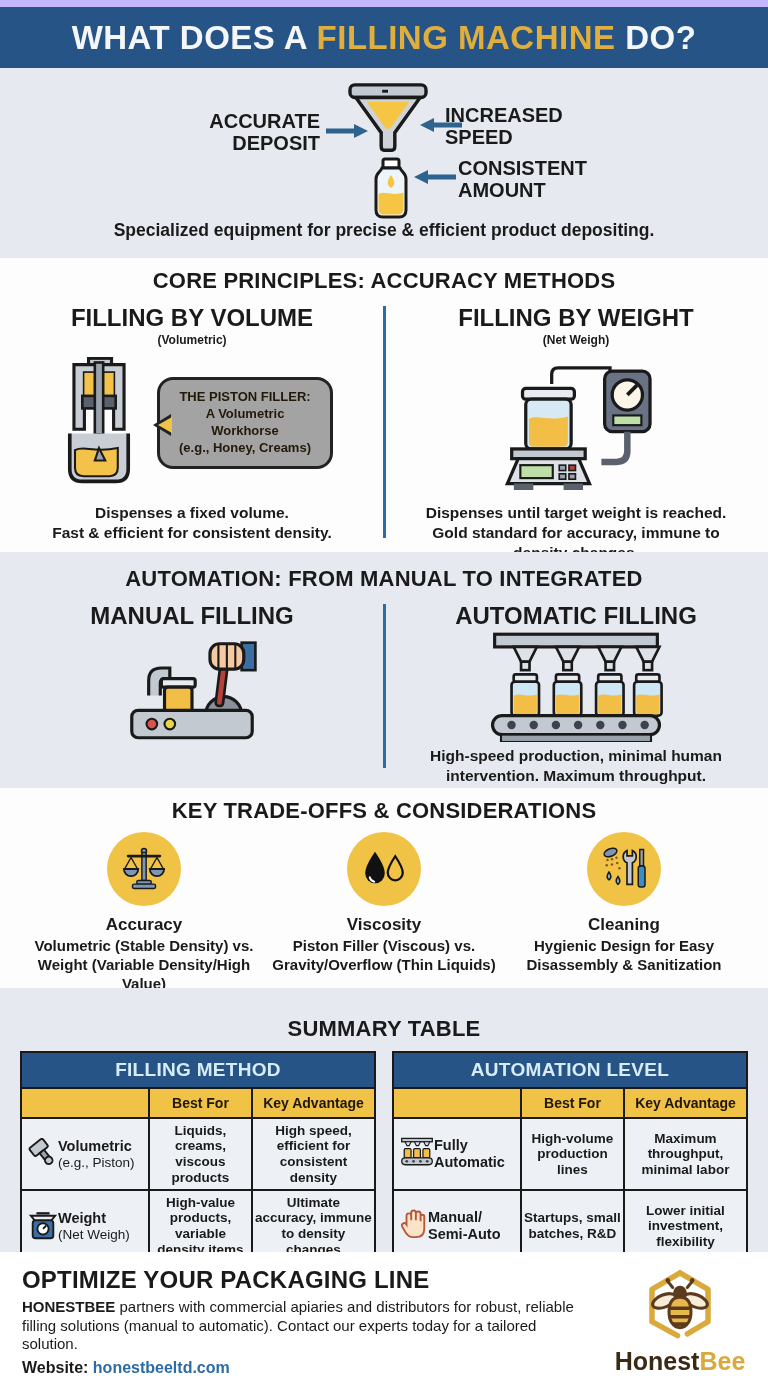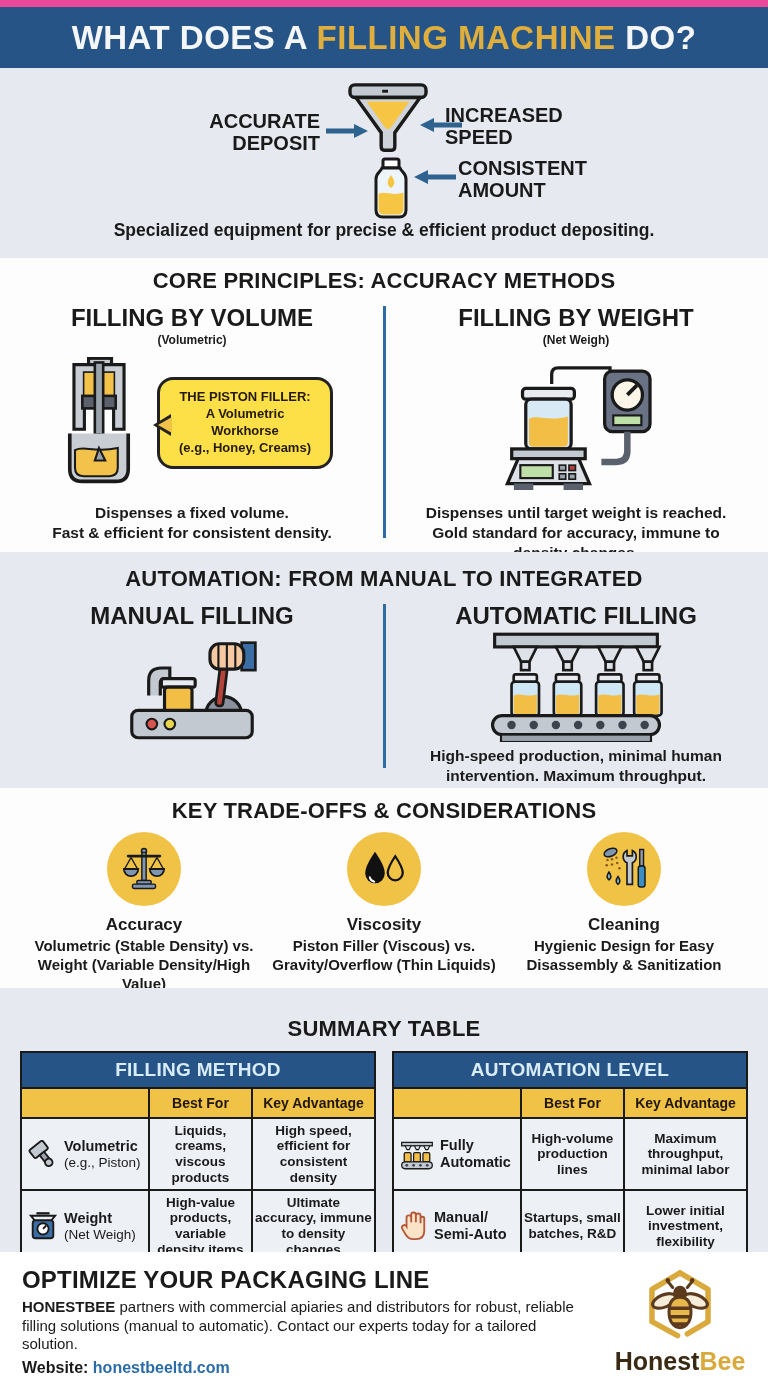--- a/index.html
+++ b/index.html
@@ -1,21 +1,21 @@
 <!DOCTYPE html>
 <html><head>
 <meta charset="utf-8">
 <style>
   * { margin:0; padding:0; box-sizing:border-box; }
   html,body { background:#cfd4da; }
   body { width:768px; font-family:"Liberation Sans", sans-serif; color:#1a1a1a; }
   .page { width:768px; height:1376px; background:#fff; overflow:hidden; }
 
   
-  .header { height:68px; background:#265487; border-top:7px solid #ec4899; display:flex; align-items:center; justify-content:center; }
+  .header { height:68px; background:#265487; border-top:7px solid #c4b5fd; display:flex; align-items:center; justify-content:center; }
   .header h1 { font-size:33px; font-weight:800; letter-spacing:.5px; color:#f4f6f8; white-space:nowrap; }
   .header h1 .gold { color:#dfae3c; }
 
   
   .sec { position:relative; width:768px; overflow:hidden; }
   .light { background:#e6eaf0; }
   .white { background:#fdfdfe; }
   .sec-title { text-align:center; font-weight:800; font-size:22px; letter-spacing:.2px; }
 
   
@@ -34,42 +34,42 @@
   .col-sub { font-weight:700; font-size:12px; margin-top:1px; }
   .divider { position:absolute; left:383px; width:3px; background:#2e6ca4; }
   .core .divider { top:48px; bottom:14px; }
   .auto .divider { top:52px; bottom:20px; }
   .icon-area { display:flex; align-items:center; justify-content:center; gap:10px; }
   .core .icon-area { height:152px; }
   .auto .icon-area { height:112px; }
   .caption { text-align:center; font-weight:700; font-size:15.5px; line-height:1.3; white-space:pre-line; margin-top:4px; }
 
   
-  .bubble { position:relative; background:#fde047; border:3px solid #222; border-radius:16px; padding:9px 10px; width:176px; text-align:center; font-weight:800; font-size:13px; line-height:1.3; white-space:pre-line; color:#23190a; }
+  .bubble { position:relative; background:#a3a3a3; border:3px solid #222; border-radius:16px; padding:9px 10px; width:176px; text-align:center; font-weight:800; font-size:13px; line-height:1.3; white-space:pre-line; color:#23190a; }
   .bubble:before { content:""; position:absolute; left:-18px; top:34px; border:11px solid transparent; border-right:18px solid #222; }
   .bubble:after { content:""; position:absolute; left:-10px; top:37px; border:8px solid transparent; border-right:14px solid #f0c245; }
 
   
   .trade { height:200px; padding-top:10px; }
   .trade-row { display:flex; justify-content:space-between; padding:8px 28px 0 28px; }
   .trade-col { width:232px; display:flex; flex-direction:column; align-items:center; }
   .badge { width:74px; height:74px; border-radius:50%; background:#f0c245; display:flex; align-items:center; justify-content:center; }
   .trade-h { font-weight:800; font-size:17px; margin-top:9px; }
   .trade-t { font-weight:700; font-size:15px; line-height:1.25; text-align:center; margin-top:2px; }
 
   
   .summary { height:264px; padding-top:28px; }
   .tables { display:flex; justify-content:center; gap:16px; margin-top:9px; }
   table { border-collapse:collapse; width:354px; table-layout:fixed; }
   th, td { border:2px solid #1a1a1a; }
   .t-head th { background:#265487; color:#d8ecf8; font-size:19px; font-weight:800; height:36px; letter-spacing:.3px; }
   .t-cols th { background:#f0c245; font-size:14px; font-weight:800; height:30px; color:#20160a; }
   tbody td { background:#edf0f5; font-size:13.5px; font-weight:700; text-align:center; line-height:1.16; height:72px; padding:2px; }
   td.namecell { text-align:left; padding-left:6px; }
-  .namecell .inner { display:flex; align-items:flex-end; gap:6px; }
+  .namecell .inner { display:flex; align-items:flex-start; }
   .namecell .label { font-weight:800; font-size:14.5px; }
   .namecell .sublabel { font-weight:400; font-size:13.5px; }
   .tbl-auto .sublabel { font-weight:800; font-size:14.5px; }
   col.c1 { width:128px; } col.c2 { width:103px; } col.c3 { width:123px; }
 
   
   .footer { height:124px; background:#ffffff; display:flex; padding:14px 20px 0 22px; }
   .f-left { width:590px; }
   .f-h { font-weight:800; font-size:24px; letter-spacing:.2px; }
   .f-p { font-size:15px; font-weight:500; line-height:1.24; margin-top:4px; width:565px; }

